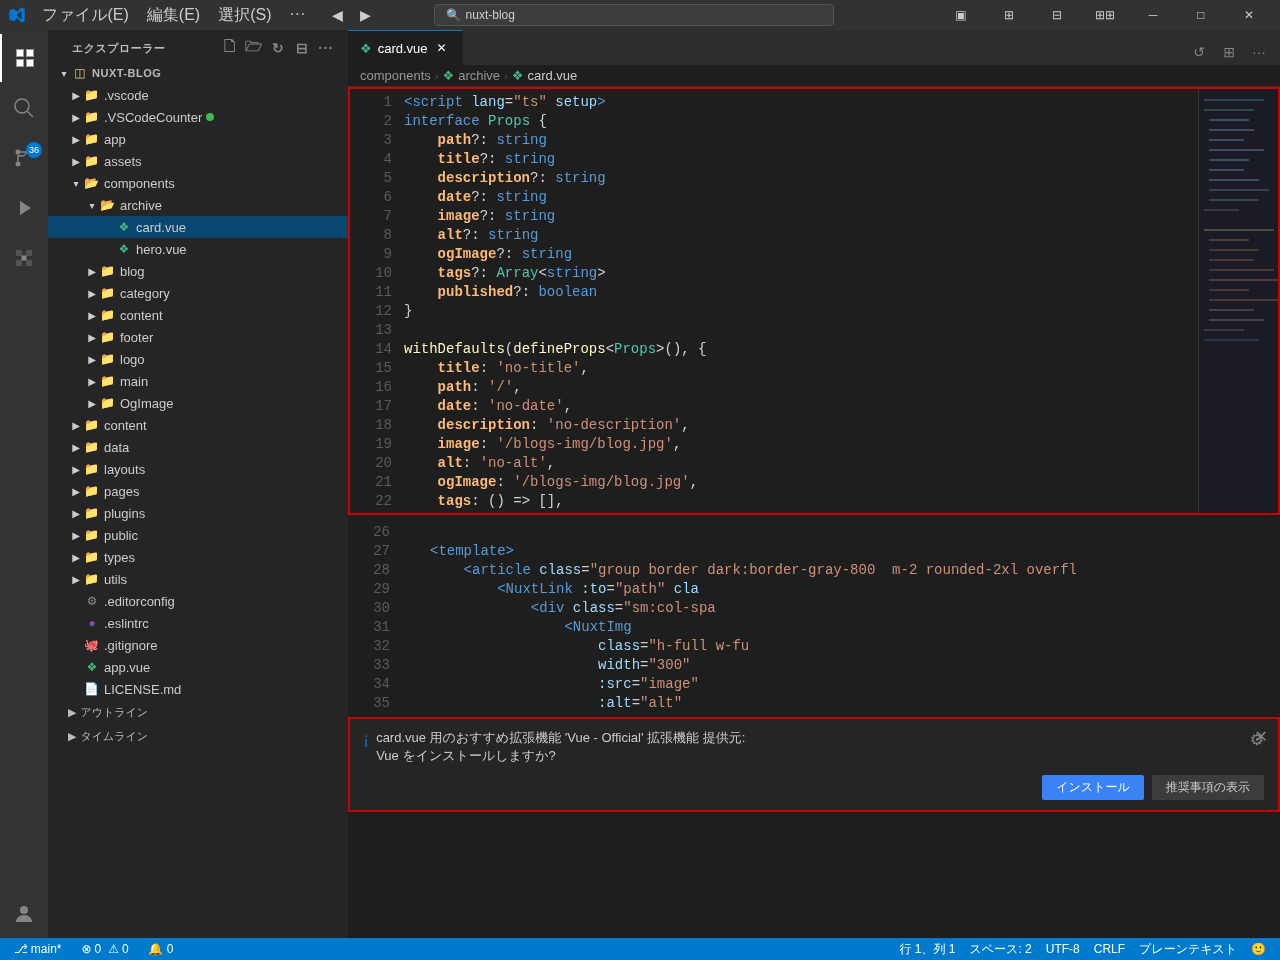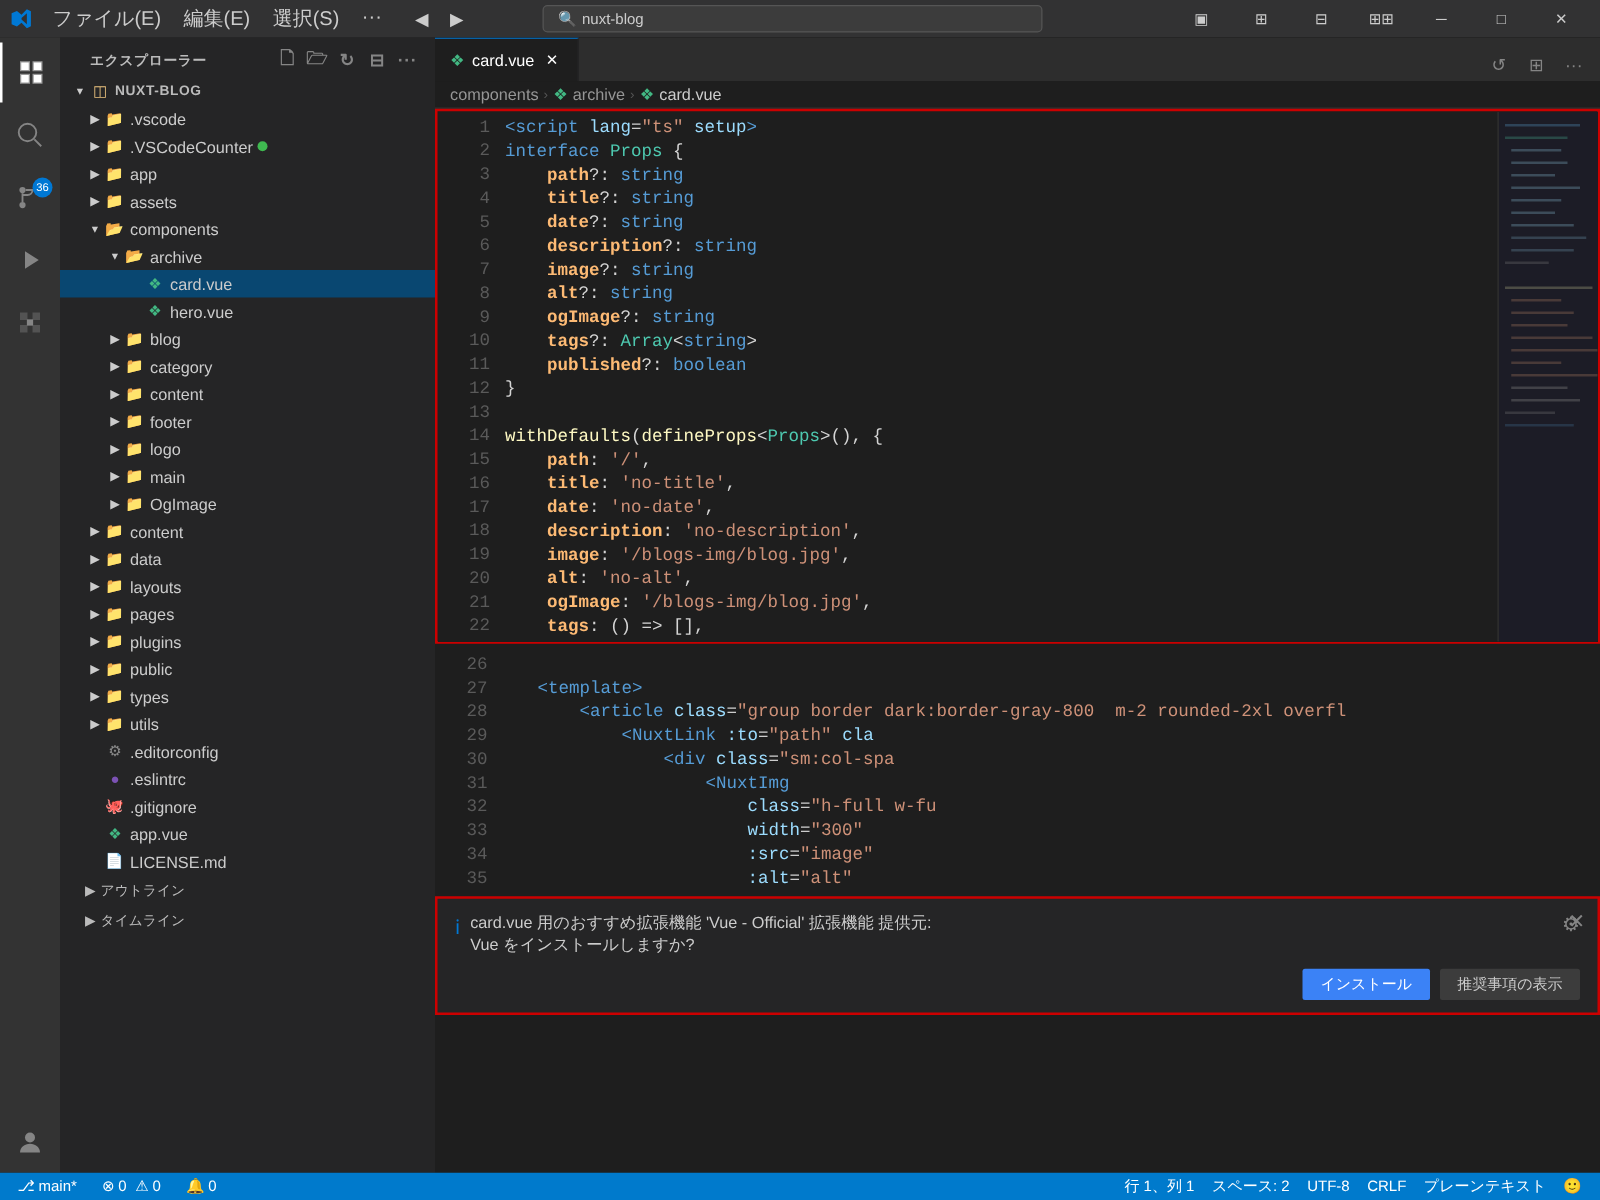--- a/index.html
+++ b/index.html
@@ -785,32 +785,32 @@
         <span class="ln">21</span>
         <span class="ln">22</span>
         <span class="ln">23</span>
 
       </div>
       <div id="code-content">
         <span class="code-line"><span class="kw">&lt;script</span> <span class="attr">lang</span>=<span class="str">"ts"</span> <span class="attr">setup</span><span class="kw">&gt;</span></span>
         <span class="code-line"><span class="kw">interface</span> <span class="typ">Props</span> <span class="pun">{</span></span>
         <span class="code-line">    <span class="prop">path</span><span class="pun">?:</span> <span class="kw">string</span></span>
         <span class="code-line">    <span class="prop">title</span><span class="pun">?:</span> <span class="kw">string</span></span>
+        <span class="code-line">    <span class="prop">description</span><span class="pun">?:</span> <span class="kw">string</span></span>
         <span class="code-line">    <span class="prop">date</span><span class="pun">?:</span> <span class="kw">string</span></span>
-        <span class="code-line">    <span class="prop">description</span><span class="pun">?:</span> <span class="kw">string</span></span>
         <span class="code-line">    <span class="prop">image</span><span class="pun">?:</span> <span class="kw">string</span></span>
         <span class="code-line">    <span class="prop">alt</span><span class="pun">?:</span> <span class="kw">string</span></span>
         <span class="code-line">    <span class="prop">ogImage</span><span class="pun">?:</span> <span class="kw">string</span></span>
         <span class="code-line">    <span class="prop">tags</span><span class="pun">?:</span> <span class="typ">Array</span><span class="pun">&lt;</span><span class="kw">string</span><span class="pun">&gt;</span></span>
         <span class="code-line">    <span class="prop">published</span><span class="pun">?:</span> <span class="kw">boolean</span></span>
         <span class="code-line"><span class="pun">}</span></span>
         <span class="code-line"></span>
         <span class="code-line"><span class="fn">withDefaults</span><span class="pun">(</span><span class="fn">defineProps</span><span class="pun">&lt;</span><span class="typ">Props</span><span class="pun">&gt;(),</span> <span class="pun">{</span></span>
+        <span class="code-line">    <span class="prop">title</span><span class="pun">:</span> <span class="str">'no-title'</span><span class="pun">,</span></span>
         <span class="code-line">    <span class="prop">path</span><span class="pun">:</span> <span class="str">'/'</span><span class="pun">,</span></span>
-        <span class="code-line">    <span class="prop">title</span><span class="pun">:</span> <span class="str">'no-title'</span><span class="pun">,</span></span>
         <span class="code-line">    <span class="prop">date</span><span class="pun">:</span> <span class="str">'no-date'</span><span class="pun">,</span></span>
         <span class="code-line">    <span class="prop">description</span><span class="pun">:</span> <span class="str">'no-description'</span><span class="pun">,</span></span>
         <span class="code-line">    <span class="prop">image</span><span class="pun">:</span> <span class="str">'/blogs-img/blog.jpg'</span><span class="pun">,</span></span>
         <span class="code-line">    <span class="prop">alt</span><span class="pun">:</span> <span class="str">'no-alt'</span><span class="pun">,</span></span>
         <span class="code-line">    <span class="prop">ogImage</span><span class="pun">:</span> <span class="str">'/blogs-img/blog.jpg'</span><span class="pun">,</span></span>
         <span class="code-line">    <span class="prop">tags</span><span class="pun">:</span> <span class="pun">()</span> <span class="op">=&gt;</span> <span class="pun">[],</span></span>
         <span class="code-line">    <span class="prop">published</span><span class="pun">:</span> <span class="kw">false</span><span class="pun">,</span></span>
 
       </div>
 

